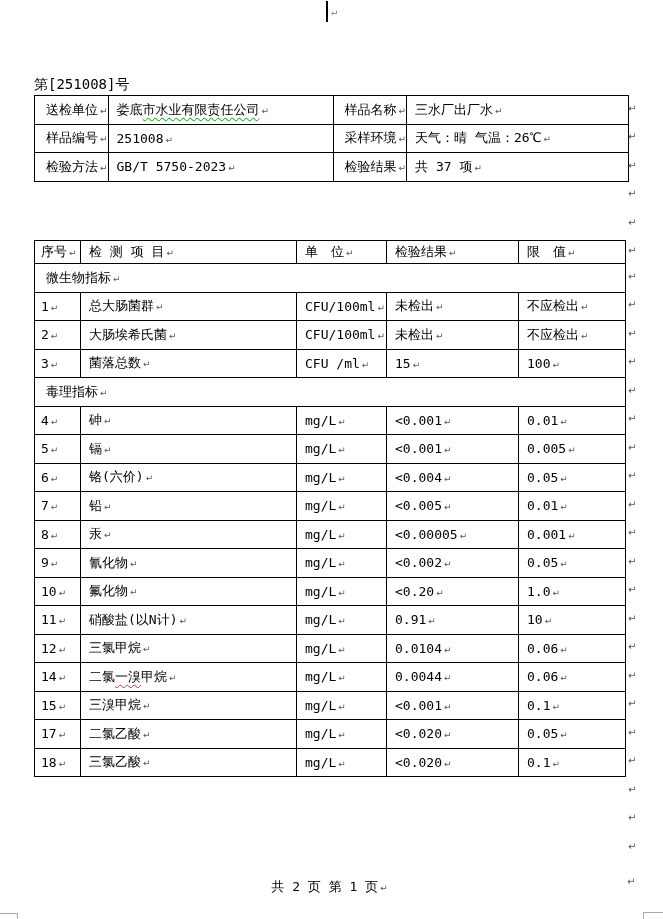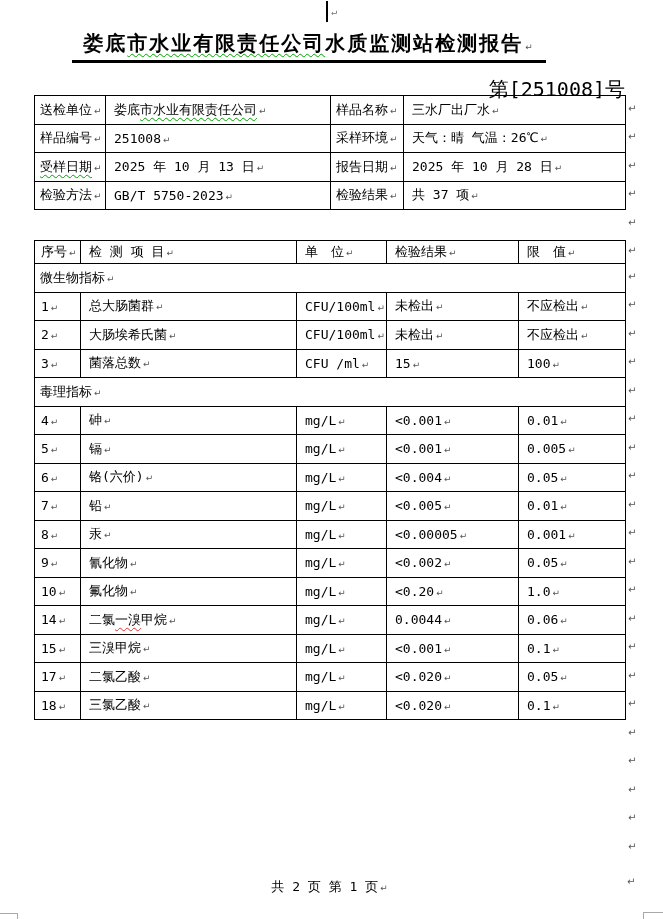--- a/index.html
+++ b/index.html
@@ -6,31 +6,31 @@
   .page{position:relative;width:663px;height:919px;background:#fff;overflow:hidden;
         font-family:"DejaVu Sans Mono","Liberation Mono",monospace;color:#000;font-size:13px;}
   
   .caret{position:absolute;left:326px;top:1px;width:2px;height:21px;background:#000;}
   .caret-pilcrow{position:absolute;left:331px;top:6px;font-size:10px;color:#777;}
   
   .title{position:absolute;left:72px;top:30px;width:474px;text-align:center;
          border-bottom:3px solid #000;padding-bottom:3px;
          font-family:"DejaVu Sans","Liberation Sans",sans-serif;
          font-weight:bold;font-size:20px;letter-spacing:2px;white-space:nowrap;}
-  .report-no{position:absolute;left:34px;top:76px;width:591px;text-align:right;font-size:20px;}
+  .report-no{position:absolute;left:34px;top:76px;width:591px;text-align:left;font-size:14px;}
   
   table{border-collapse:collapse;table-layout:fixed;position:absolute;left:34px;}
   #info-table{top:95px;}
   #results-table{top:240px;}
   td,th{border:1.5px solid #000;padding:0 0 0 8px;text-align:left;vertical-align:middle;
         font-weight:normal;overflow:visible;white-space:nowrap;position:relative;}
   #info-table td{height:27.5px;}
   #results-table th{height:22px;}
   #results-table td{height:27.5px;}
-  .lbl{padding-left:5px;}
+  .lbl{padding-left:11px;}
   .num{padding-left:6px;}
   
   .wavy-green{text-decoration-line:underline;text-decoration-style:wavy;
               text-decoration-color:#00a400;text-decoration-thickness:1px;text-underline-offset:3px;}
   .wavy-red{text-decoration-line:underline;text-decoration-style:wavy;
             text-decoration-color:#e03030;text-decoration-thickness:1px;text-underline-offset:3px;}
   .pilcrow{font-size:9px;color:#555;margin-left:2px;font-family:"DejaVu Sans",sans-serif;}
   .endmark{position:absolute;font-size:10px;color:#555;font-family:"DejaVu Sans",sans-serif;}
   .condensed{display:inline-block;transform:scaleX(0.68);transform-origin:0 50%;white-space:nowrap;font-size:12.5px;}
   .footer{position:absolute;left:34px;top:878px;width:591px;text-align:center;font-size:13px;}
@@ -43,23 +43,20 @@
              border-top:1.5px solid #a8a8a8;border-left:1.5px solid #a8a8a8;}
 </style>
 </head>
 <body>
 
 <div class="page">
 
   <div class="caret"></div>
   <span class="caret-pilcrow">↵</span>
 
-  <div class="title">
-    <span>娄底</span><span class="wavy-green">市水业有限责任公司</span><span>水质监测站检测报告</span><span class="pilcrow" style="font-weight:normal">↵</span>
-  </div>
 
   <div class="report-no">第[251008]号</div>
 
   <table id="info-table">
     <colgroup>
         <col style="width:71px">
         <col style="width:225px">
         <col style="width:73px">
         <col style="width:222px">
       </colgroup>
@@ -68,26 +65,20 @@
           <td class="lbl">送检单位<span class="pilcrow">↵</span></td>
           <td><span>娄底</span><span class="wavy-green">市水业有限责任公司</span><span class="pilcrow">↵</span></td>
           <td class="lbl">样品名称<span class="pilcrow">↵</span></td>
           <td>三水厂出厂水<span class="pilcrow">↵</span></td>
         </tr>
         <tr>
           <td class="lbl">样品编号<span class="pilcrow">↵</span></td>
           <td>251008<span class="pilcrow">↵</span></td>
           <td class="lbl">采样环境<span class="pilcrow">↵</span></td>
           <td>天气：晴  气温：26℃<span class="pilcrow">↵</span></td>
-        </tr>
-        <tr>
-          <td class="lbl"><span class="wavy-green">受样日期</span><span class="pilcrow">↵</span></td>
-          <td>2025 年 10 月 13 日<span class="pilcrow">↵</span></td>
-          <td class="lbl">报告日期<span class="pilcrow">↵</span></td>
-          <td>2025 年 10 月 28 日<span class="pilcrow">↵</span></td>
         </tr>
         <tr>
           <td class="lbl">检验方法<span class="pilcrow">↵</span></td>
           <td>GB/T 5750-2023<span class="pilcrow">↵</span></td>
           <td class="lbl">检验结果<span class="pilcrow">↵</span></td>
           <td>共  37 项<span class="pilcrow">↵</span></td>
         </tr>
       </tbody>
   </table>
 
@@ -175,20 +166,34 @@
           <td>mg/L<span class="pilcrow">↵</span></td>
           <td>&lt;0.002<span class="pilcrow">↵</span></td>
           <td>0.05<span class="pilcrow">↵</span></td>
         </tr>
         <tr>
           <td class="num">10<span class="pilcrow">↵</span></td>
           <td>氟化物<span class="pilcrow">↵</span></td>
           <td>mg/L<span class="pilcrow">↵</span></td>
           <td>&lt;0.20<span class="pilcrow">↵</span></td>
           <td>1.0<span class="pilcrow">↵</span></td>
+        </tr>
+        <tr>
+          <td class="num">11<span class="pilcrow">↵</span></td>
+          <td>硝酸盐(以N计)<span class="pilcrow">↵</span></td>
+          <td>mg/L<span class="pilcrow">↵</span></td>
+          <td>0.91<span class="pilcrow">↵</span></td>
+          <td>10<span class="pilcrow">↵</span></td>
+        </tr>
+        <tr>
+          <td class="num">12<span class="pilcrow">↵</span></td>
+          <td>三氯甲烷<span class="pilcrow">↵</span></td>
+          <td>mg/L<span class="pilcrow">↵</span></td>
+          <td>0.0104<span class="pilcrow">↵</span></td>
+          <td>0.06<span class="pilcrow">↵</span></td>
         </tr>
         <tr>
           <td class="num">14<span class="pilcrow">↵</span></td>
           <td><span>二氯</span><span class="wavy-red">一溴</span><span>甲烷</span><span class="pilcrow">↵</span></td>
           <td>mg/L<span class="pilcrow">↵</span></td>
           <td>0.0044<span class="pilcrow">↵</span></td>
           <td>0.06<span class="pilcrow">↵</span></td>
         </tr>
         <tr>
           <td class="num">15<span class="pilcrow">↵</span></td>

